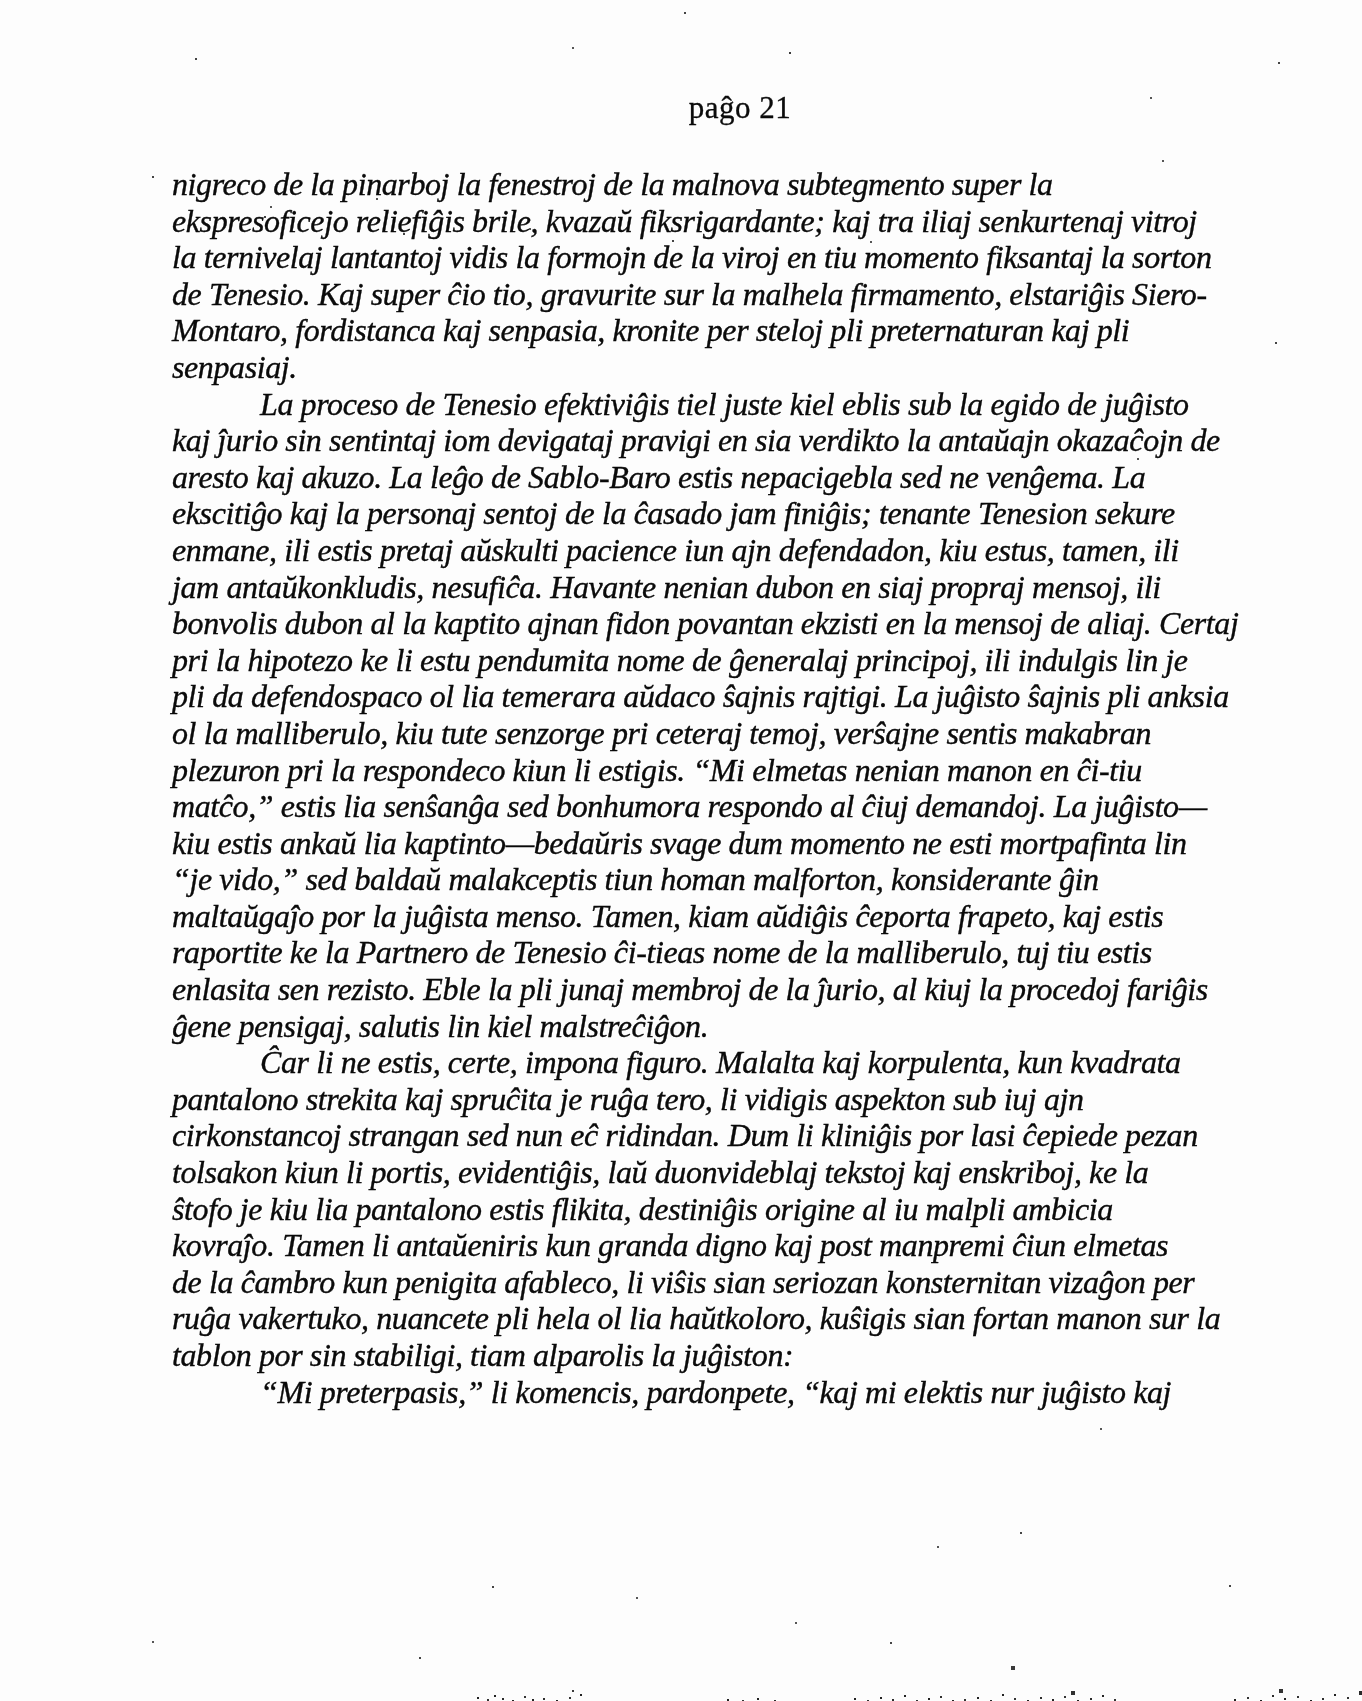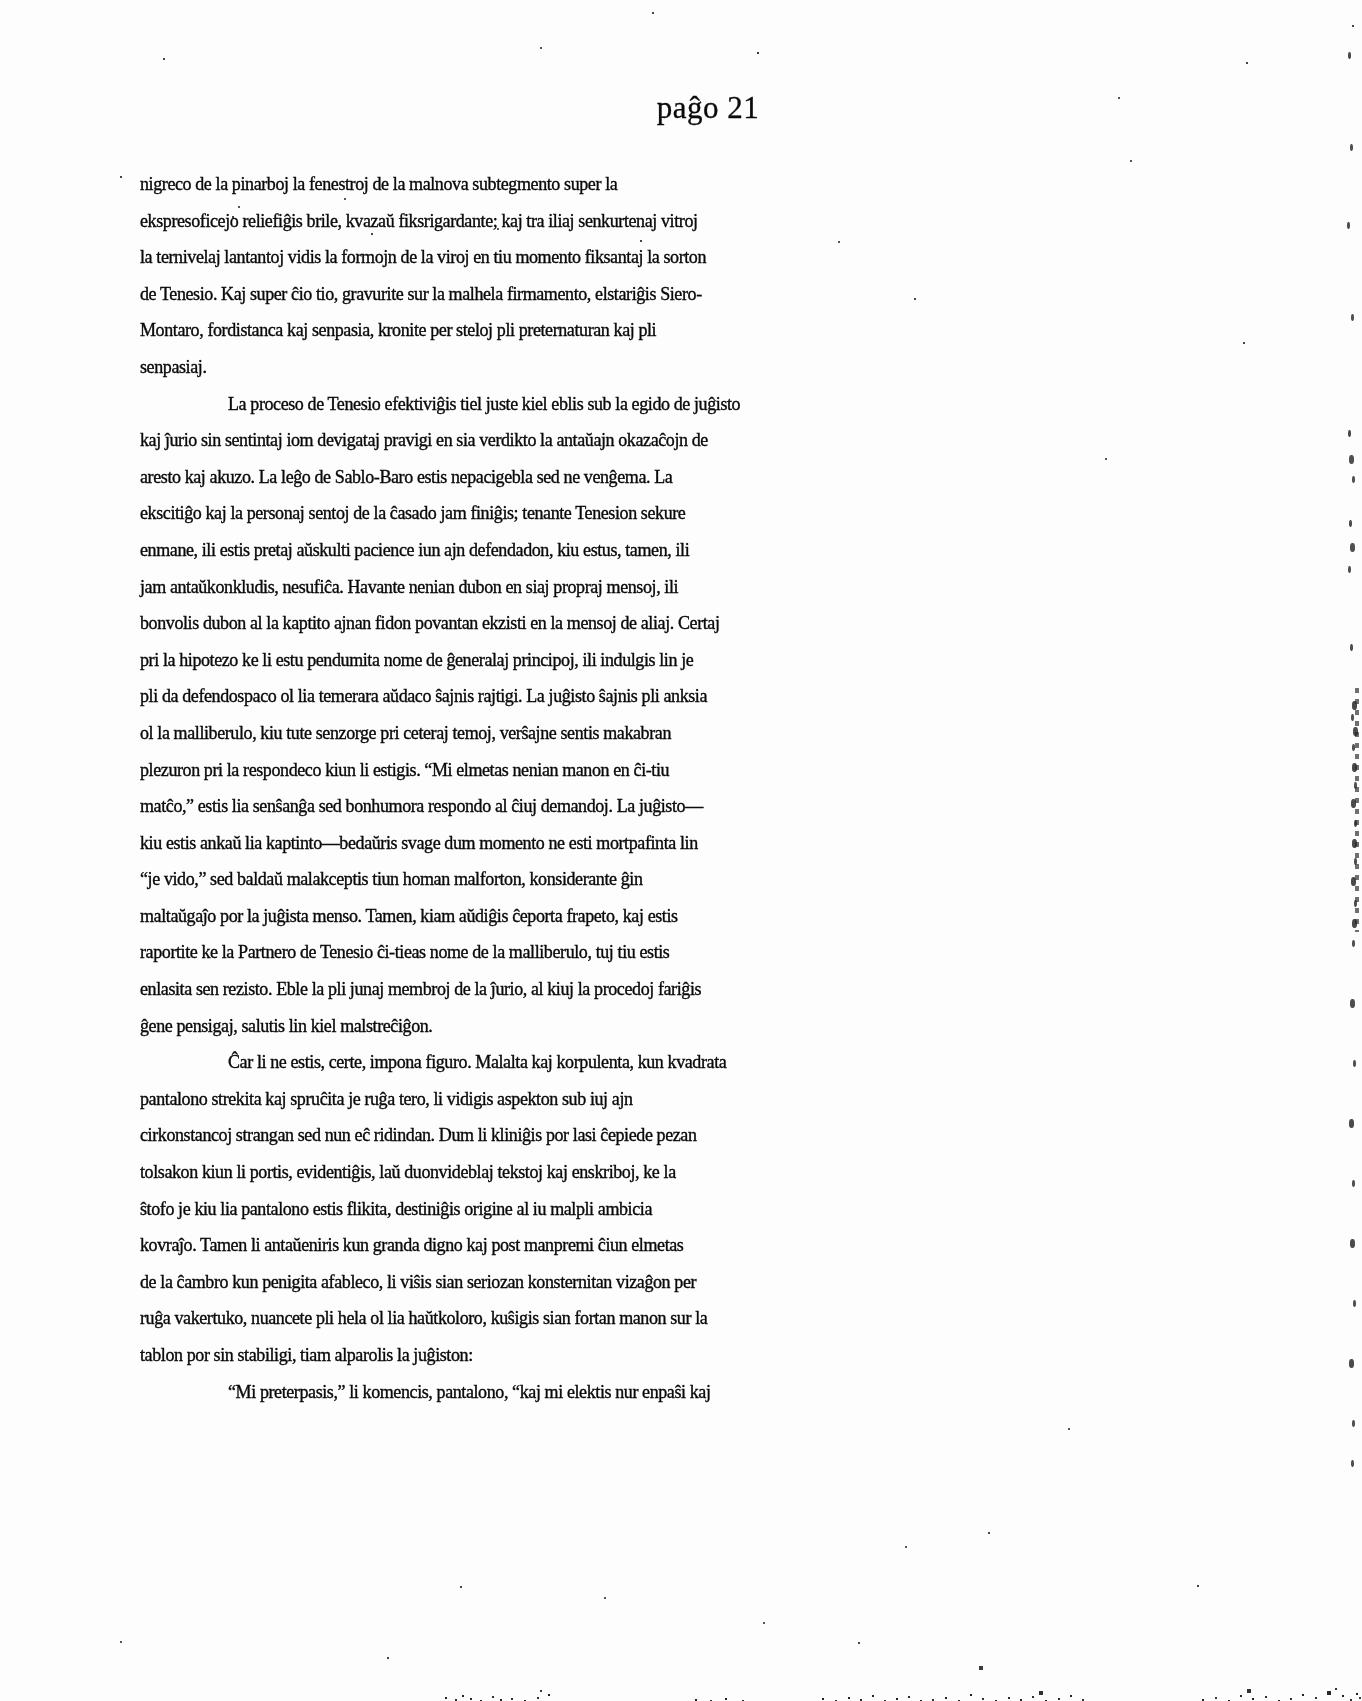--- a/index.html
+++ b/index.html
@@ -7,42 +7,44 @@
   body {
     position: relative;
     background: #fdfdfd;
     overflow: hidden;
     font-family: "Liberation Serif", "DejaVu Serif", serif;
     color: #0b0b0b;
   }
   .page {
     position: absolute;
     inset: 0;
+    margin-left: 32px;
   }
   .page-header {
     position: absolute;
     top: 90px;
     left: 0;
     width: 1416px;
     text-align: center;
     font-size: 31px;
     letter-spacing: 0.5px;
     -webkit-text-stroke: 0.3px #000;
   }
   .text-block {
     position: absolute;
     left: 140px;
     top: 166px;
     width: 1075px;
   }
   .line {
-    font-size: 18px;
+    font-size: 32px;
     line-height: 36.6px;
     white-space: pre;
     letter-spacing: -0.4px;
+    font-style: italic;
     -webkit-text-stroke: 0.35px #000;
   }
   .line.indent { padding-left: 88px; }
 
   
   .right-noise {
     position: absolute;
     left: 1348px;
     top: 52px;
     width: 3px;
@@ -153,20 +155,20 @@
       <div class="line">ĝene pensigaj, salutis lin kiel malstreĉiĝon.</div>
       <div class="line indent">Ĉar li ne estis, certe, impona figuro. Malalta kaj korpulenta, kun kvadrata</div>
       <div class="line">pantalono strekita kaj spruĉita je ruĝa tero, li vidigis aspekton sub iuj ajn</div>
       <div class="line">cirkonstancoj strangan sed nun eĉ ridindan. Dum li kliniĝis por lasi ĉepiede pezan</div>
       <div class="line">tolsakon kiun li portis, evidentiĝis, laŭ duonvideblaj tekstoj kaj enskriboj, ke la</div>
       <div class="line">ŝtofo je kiu lia pantalono estis flikita, destiniĝis origine al iu malpli ambicia</div>
       <div class="line">kovraĵo. Tamen li antaŭeniris kun granda digno kaj post manpremi ĉiun elmetas</div>
       <div class="line">de la ĉambro kun penigita afableco, li viŝis sian seriozan konsternitan vizaĝon per</div>
       <div class="line">ruĝa vakertuko, nuancete pli hela ol lia haŭtkoloro, kuŝigis sian fortan manon sur la</div>
       <div class="line">tablon por sin stabiligi, tiam alparolis la juĝiston:</div>
-      <div class="line indent">“Mi preterpasis,” li komencis, pantalono, “kaj mi elektis nur enpaŝi kaj</div>
+      <div class="line indent">“Mi preterpasis,” li komencis, pardonpete, “kaj mi elektis nur juĝisto kaj</div>
     </div>
 
   <div class="right-noise"></div>
   <div class="right-bar"></div>
   <div class="bottom-noise"></div>
   <div class="specks"></div>
 </div>
 
 </body></html>

